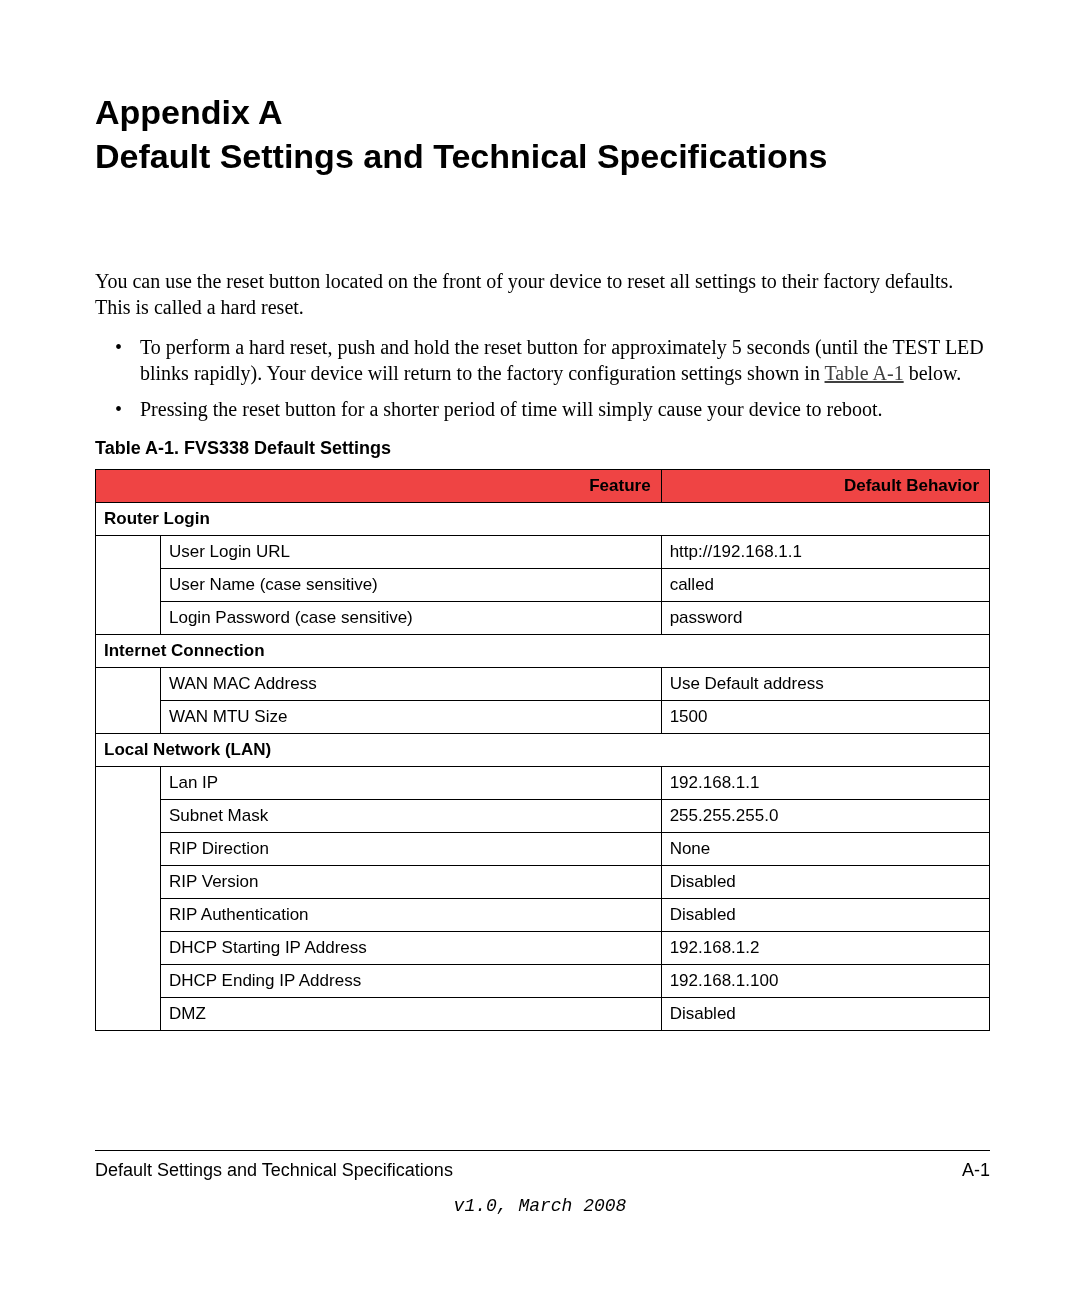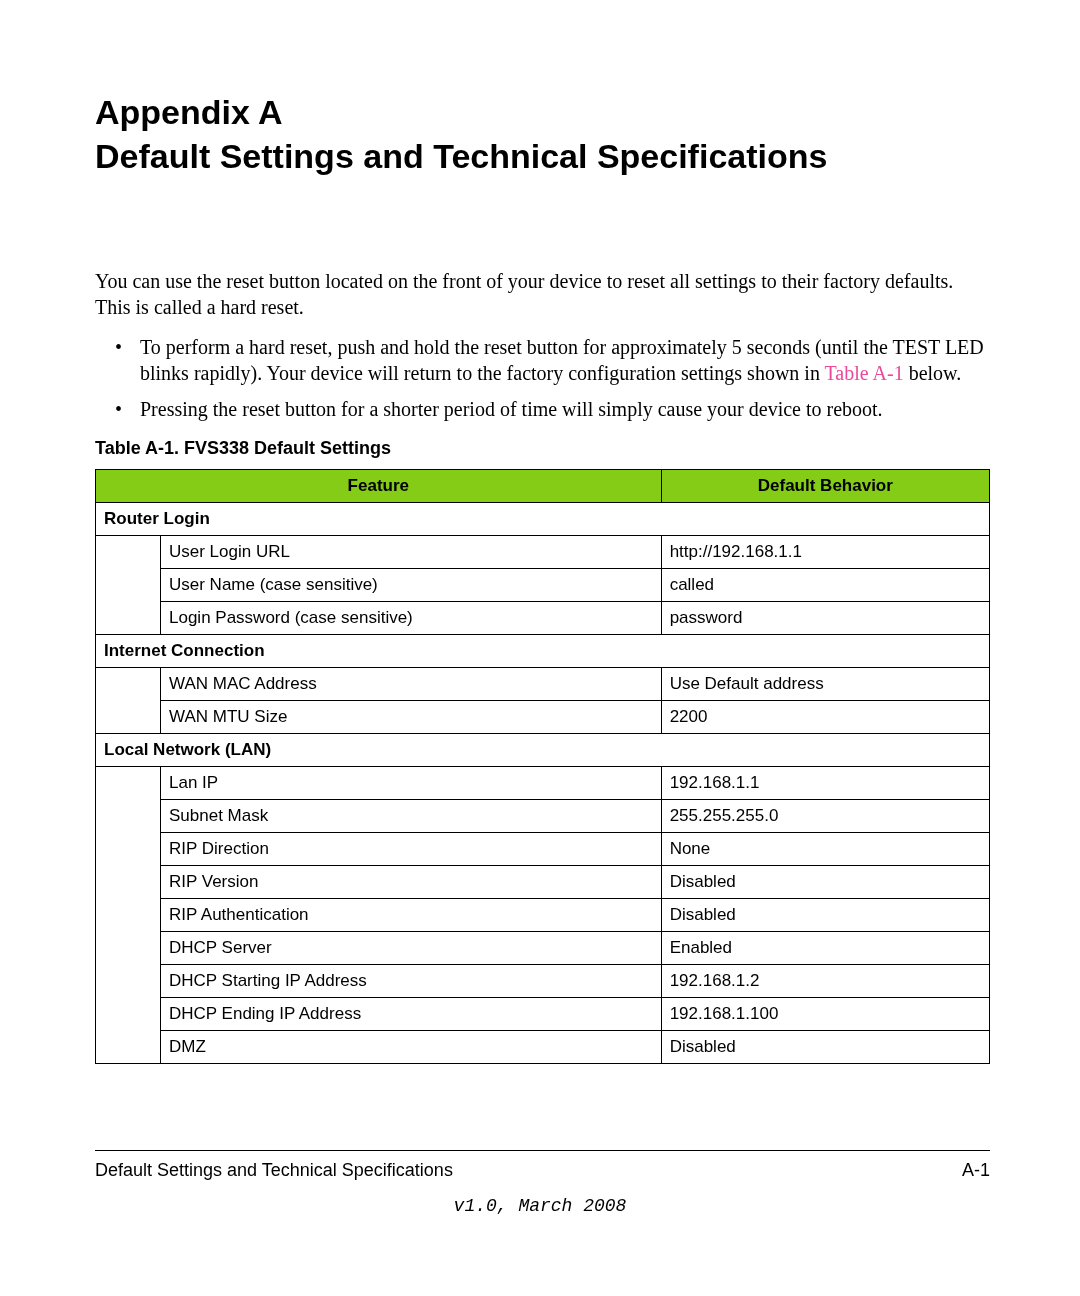--- a/index.html
+++ b/index.html
@@ -42,39 +42,40 @@
       margin-bottom: 10px;
       position: relative;
     }
     ul.bullets li::before {
       content: "•";
       position: absolute;
       left: -25px;
       top: 0;
     }
     .link {
-      color: #ec4899;
+      color: #404040;
+      text-decoration: underline;
     }
     .table-caption {
       font-family: Arial, Helvetica, sans-serif;
       font-weight: bold;
       font-size: 18px;
       margin: 8px 0 10px 0;
     }
     table.settings {
       width: 100%;
       border-collapse: collapse;
       font-family: Arial, Helvetica, sans-serif;
       font-size: 17px;
     }
     table.settings th {
-      text-align: center;
-      background: #84cc16;
+      text-align: right;
+      background: #ef4444;
       border: 1px solid #000;
-      padding: 6px 16px;
+      padding: 6px 10px;
       font-weight: bold;
     }
     table.settings td {
       border-left: 1px solid #000;
       border-right: 1px solid #000;
       border-bottom: 1px solid #000;
       padding: 6px 8px;
       vertical-align: top;
     }
     table.settings tr.section td {
@@ -170,21 +171,21 @@
       <td colspan="3">Internet Connection</td>
     </tr>
     <tr>
       <td class="indent-spacer"></td>
       <td class="feature-cell">WAN MAC Address</td>
       <td>Use Default address</td>
     </tr>
     <tr>
       <td class="indent-spacer"></td>
       <td class="feature-cell">WAN MTU Size</td>
-      <td>2200</td>
+      <td>1500</td>
     </tr>
 
     <tr class="section">
       <td colspan="3">Local Network (LAN)</td>
     </tr>
     <tr>
       <td class="indent-spacer"></td>
       <td class="feature-cell">Lan IP</td>
       <td>192.168.1.1</td>
     </tr>
@@ -200,25 +201,20 @@
     </tr>
     <tr>
       <td class="indent-spacer"></td>
       <td class="feature-cell">RIP Version</td>
       <td>Disabled</td>
     </tr>
     <tr>
       <td class="indent-spacer"></td>
       <td class="feature-cell">RIP Authentication</td>
       <td>Disabled</td>
-    </tr>
-    <tr>
-      <td class="indent-spacer"></td>
-      <td class="feature-cell">DHCP Server</td>
-      <td>Enabled</td>
     </tr>
     <tr>
       <td class="indent-spacer"></td>
       <td class="feature-cell">DHCP Starting IP Address</td>
       <td>192.168.1.2</td>
     </tr>
     <tr>
       <td class="indent-spacer"></td>
       <td class="feature-cell">DHCP Ending IP Address</td>
       <td>192.168.1.100</td>

